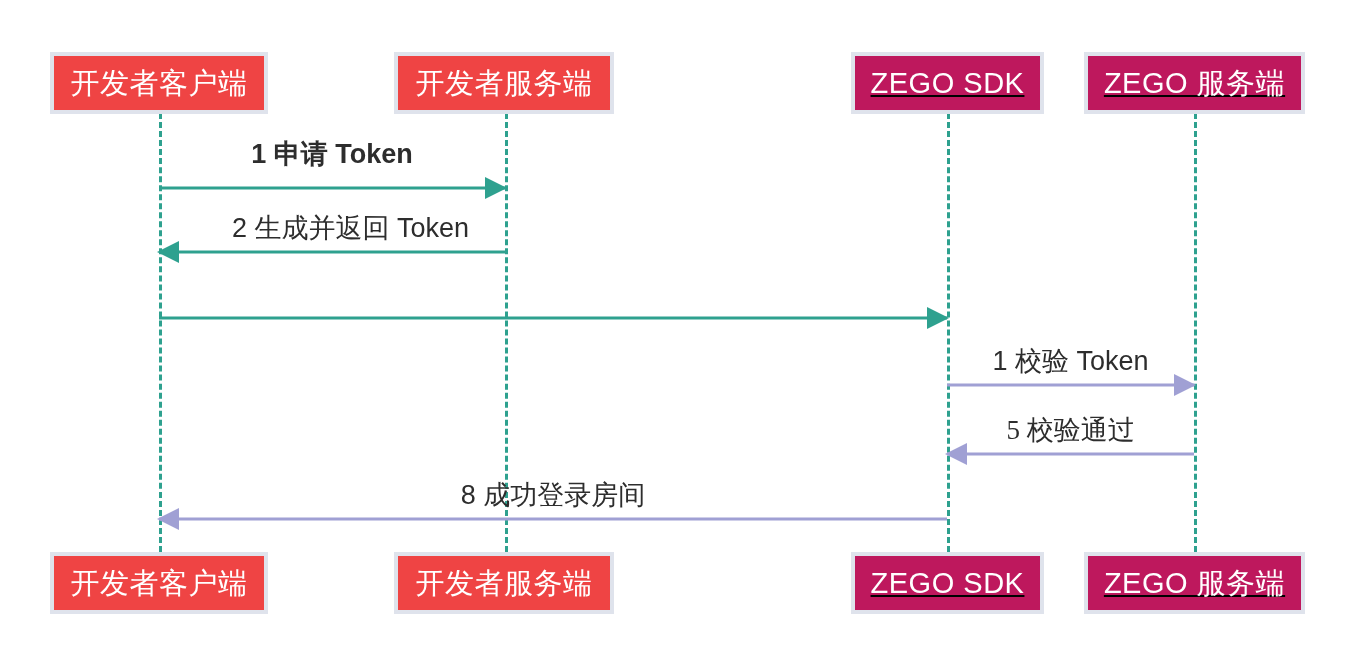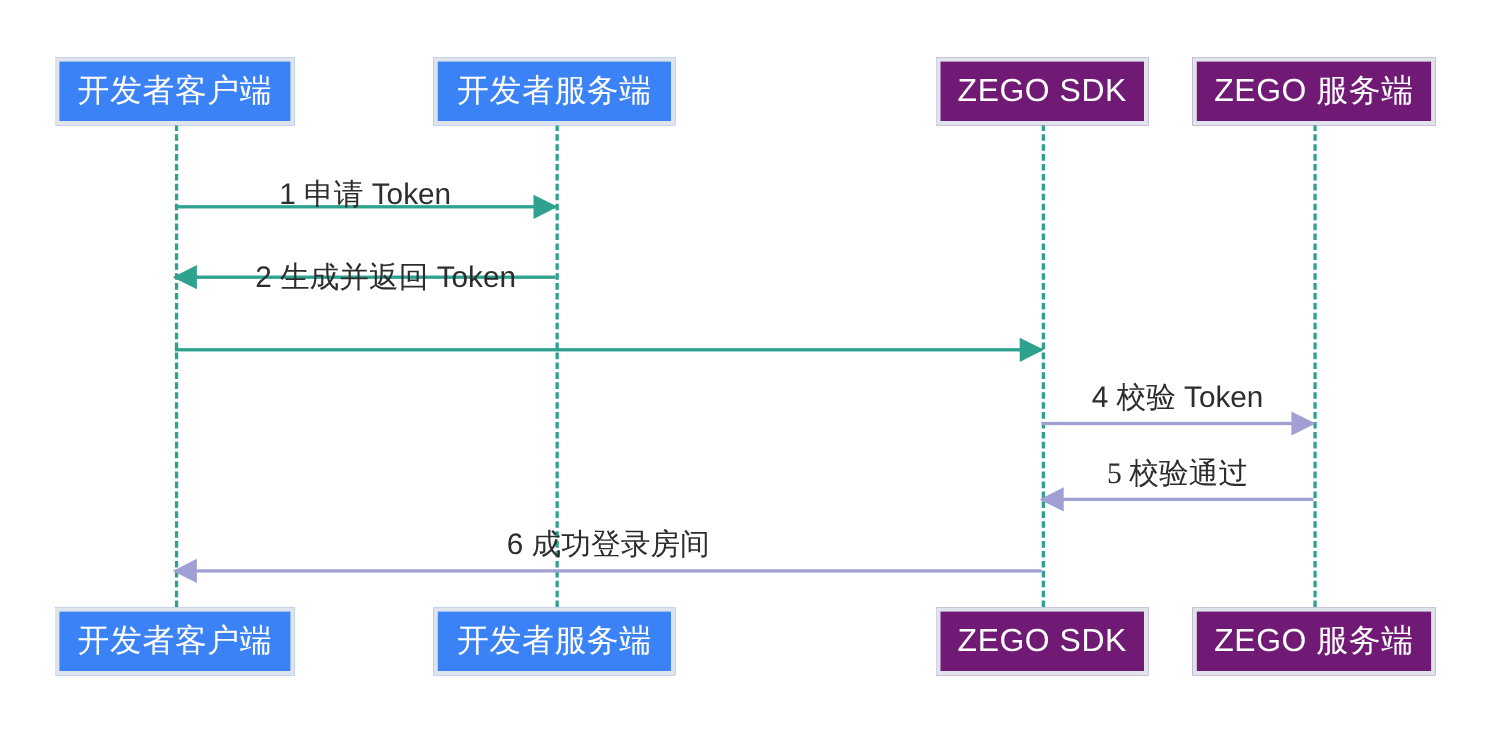--- a/index.html
+++ b/index.html
@@ -33,22 +33,22 @@
     justify-content: center;
     height: 62px;
   }
   .participant-box .pbox-label {
     color: #ffffff;
     font-size: 29px;
     line-height: 1;
     white-space: nowrap;
     letter-spacing: 0.5px;
   }
-  .p-teal { background: #3b82f6; }
-  .p-purple { background: #701a75; }
+  .p-teal { background: #ef4444; }
+  .p-purple { background: #be185d; text-decoration: underline; }
 
   .msg {
     position: absolute;
     height: 4px;
   }
   .msg .shaft {
     position: absolute;
     left: 0;
     right: 0;
     top: 50%;
@@ -124,44 +124,44 @@
     <span class="pbox-label">ZEGO SDK</span>
   </div>
   <div class="participant-box p-purple" style="left:1084px; top:552px; width:221px;">
     <span class="pbox-label">ZEGO 服务端</span>
   </div>
 
   <div class="msg c-teal dir-right" style="left:159px; width:346px; top:186px;">
     <div class="shaft"></div>
     <div class="head"></div>
   </div>
-  <div class="msg-label" style="left:159px; width:346px; top:163px;">1 申请 Token</div>
+  <div class="msg-label" style="left:159px; width:346px; top:141px;font-weight:bold;">1 申请 Token</div>
 
   <div class="msg c-teal dir-left" style="left:159px; width:346px; top:250px;">
     <div class="shaft"></div>
     <div class="head"></div>
   </div>
-  <div class="msg-label" style="left:159px; width:383px; top:215px;margin-top:24px;">2 生成并返回 Token</div>
+  <div class="msg-label" style="left:159px; width:383px; top:215px;">2 生成并返回 Token</div>
 
   <div class="msg c-teal dir-right" style="left:159px; width:788px; top:316px;">
     <div class="shaft"></div>
     <div class="head"></div>
   </div>
 
   <div class="msg c-purple dir-right" style="left:947px; width:247px; top:383px;">
     <div class="shaft"></div>
     <div class="head"></div>
   </div>
-  <div class="msg-label" style="left:947px; width:247px; top:348px;">4 校验 Token</div>
+  <div class="msg-label" style="left:947px; width:247px; top:348px;">1 校验 Token</div>
 
   <div class="msg c-purple dir-left" style="left:947px; width:247px; top:452px;">
     <div class="shaft"></div>
     <div class="head"></div>
   </div>
   <div class="msg-label" style="left:947px; width:247px; top:417px;font-family:Liberation Serif, serif;">5 校验通过</div>
 
   <div class="msg c-purple dir-left" style="left:159px; width:788px; top:517px;">
     <div class="shaft"></div>
     <div class="head"></div>
   </div>
-  <div class="msg-label" style="left:159px; width:788px; top:482px;">6 成功登录房间</div>
+  <div class="msg-label" style="left:159px; width:788px; top:482px;">8 成功登录房间</div>
 
 </div>
 
 </body></html>

